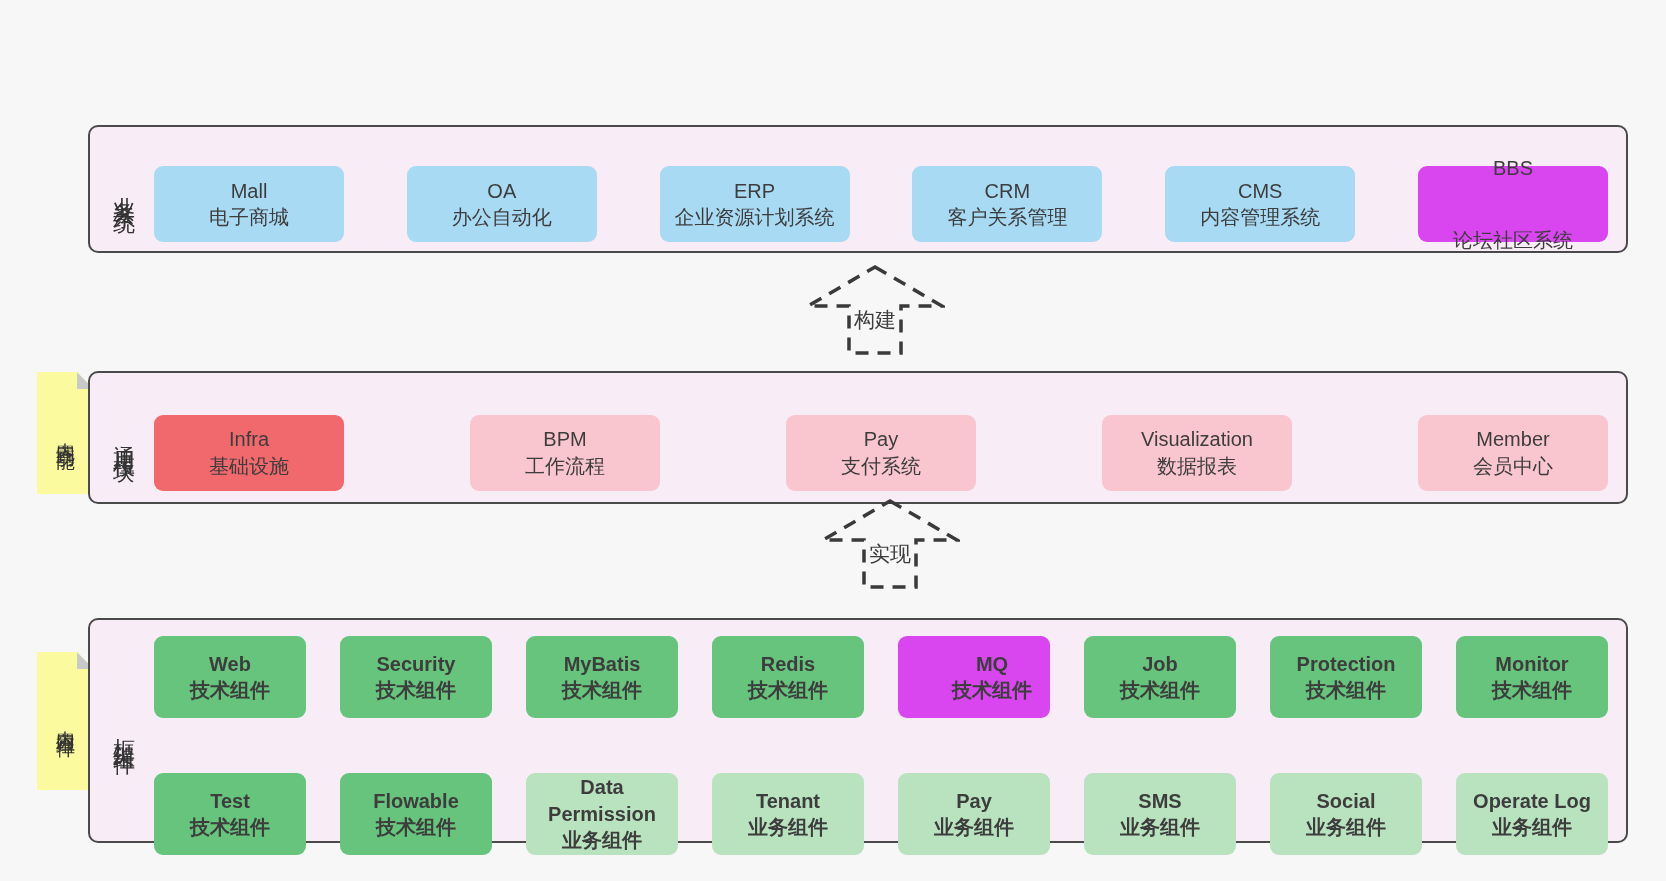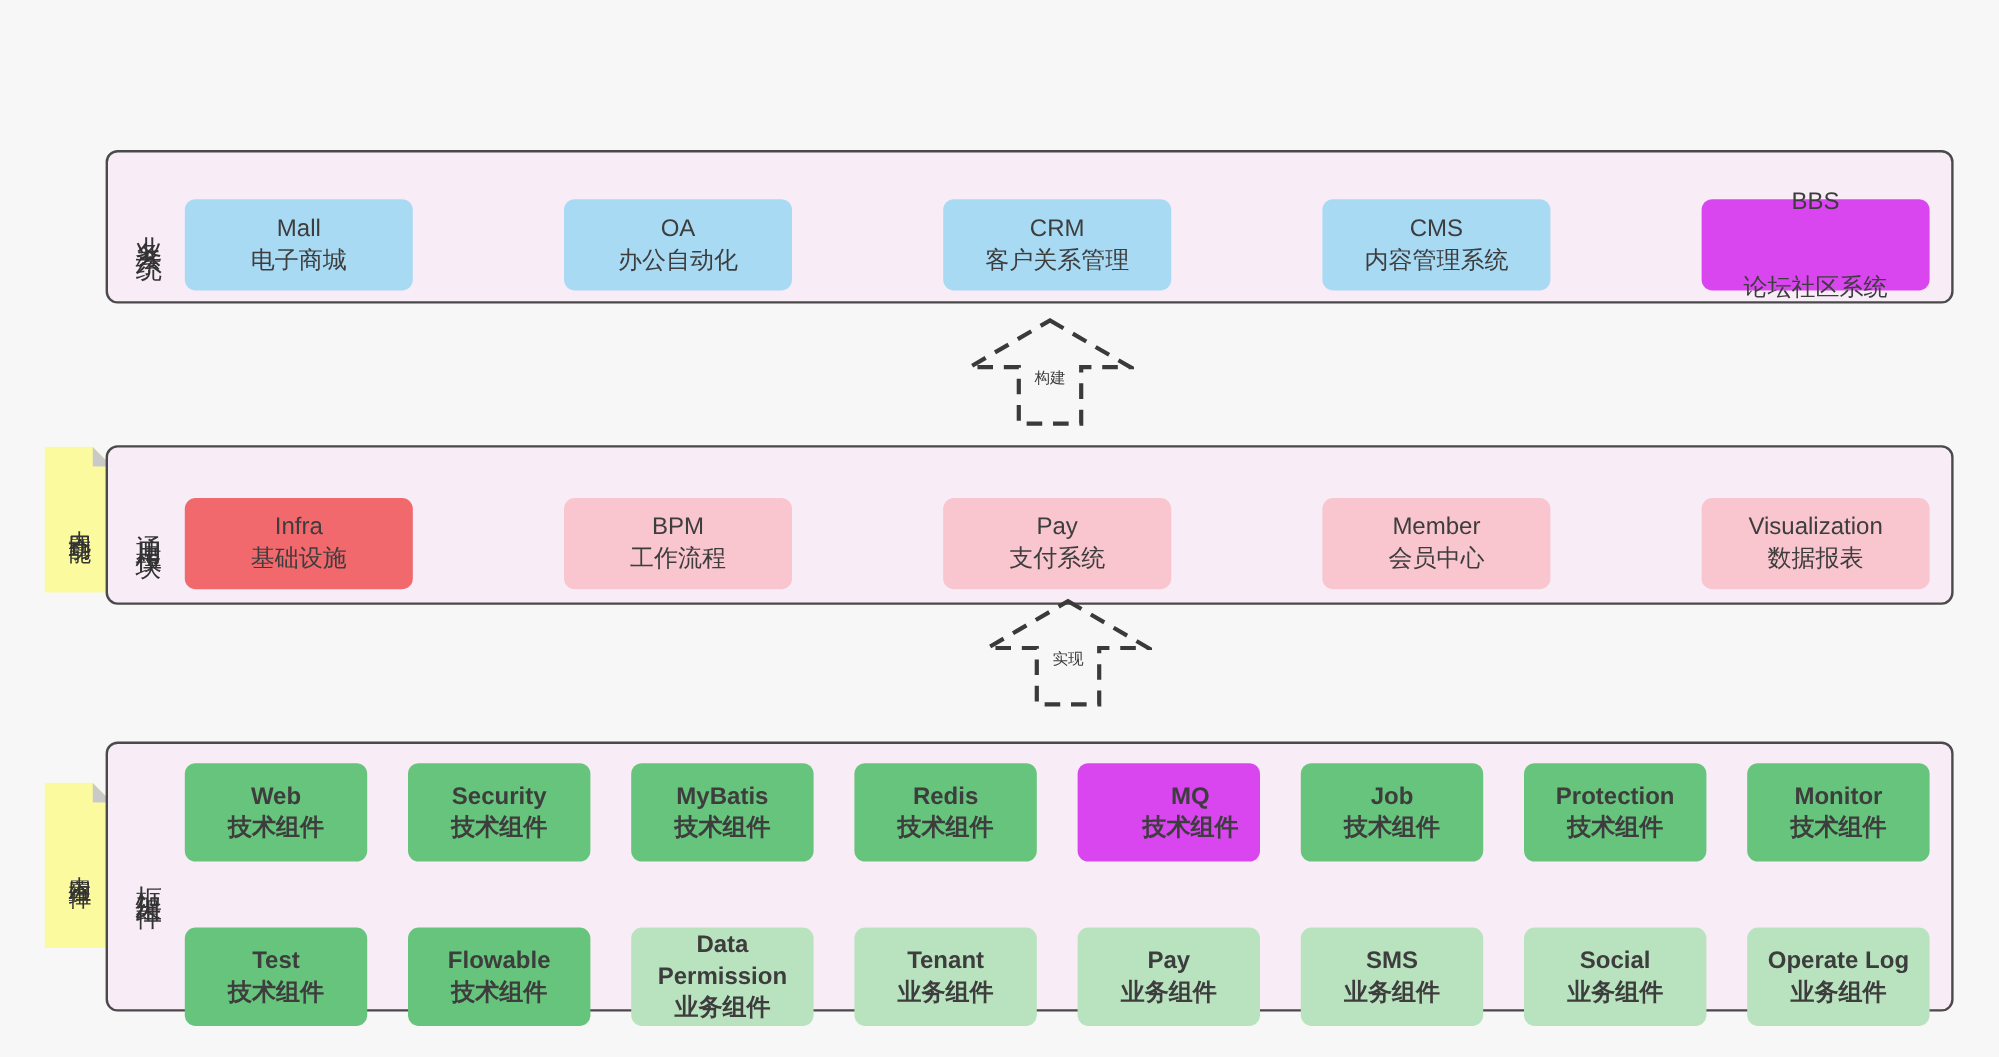--- a/index.html
+++ b/index.html
@@ -54,21 +54,21 @@
     writing-mode:vertical-lr; text-orientation:upright;
     font-size:19px; letter-spacing:3px; color:#333;
   }
   
   .arrow { position:absolute; width:140px; height:92px; z-index:2; }
   #arrow-0 { left:805px; top:264px; }
   #arrow-1 { left:820px; top:498px; }
   .arrow svg { display:block; width:140px; height:92px; }
   .arrow-label {
     position:absolute; left:50%; top:42px; transform:translateX(-50%);
-    background:#f7f7f7; padding:0 3px; font-size:13px; color:#3d3d3d;
+    background:#f7f7f7; padding:0 3px; font-size:21px; color:#3d3d3d;
     white-space:nowrap;
   }
 </style>
 </head>
 <body>
 
 <div class="sticky" id="sticky-1">
   <span class="sticky-fold"></span>
   <span class="sticky-label">内置功能</span>
 </div>
@@ -81,20 +81,24 @@
   <div class="layer-label">业务系统</div>
   <div class="rows">
       <div class="box-row">
         <div class="box" style="background: rgb(168, 218, 244);">
           <div class="box-name">Mall</div>
           <div class="box-subtitle">电子商城</div>
         </div>
         <div class="box" style="background: rgb(168, 218, 244);">
           <div class="box-name">OA</div>
           <div class="box-subtitle">办公自动化</div>
+        </div>
+        <div class="box" style="background: rgb(168, 218, 244);">
+          <div class="box-name">ERP</div>
+          <div class="box-subtitle">企业资源计划系统</div>
         </div>
         <div class="box" style="background: rgb(168, 218, 244);">
           <div class="box-name">CRM</div>
           <div class="box-subtitle">客户关系管理</div>
         </div>
         <div class="box" style="background: rgb(168, 218, 244);">
           <div class="box-name">CMS</div>
           <div class="box-subtitle">内容管理系统</div>
         </div>
         <div class="box" style="background: #d946ef; gap: 45px;">
@@ -122,26 +126,26 @@
         </div>
         <div class="box" style="background: rgb(249, 197, 206);">
           <div class="box-name">BPM</div>
           <div class="box-subtitle">工作流程</div>
         </div>
         <div class="box" style="background: rgb(249, 197, 206);">
           <div class="box-name">Pay</div>
           <div class="box-subtitle">支付系统</div>
         </div>
         <div class="box" style="background: rgb(249, 197, 206);">
+          <div class="box-name">Visualization</div>
+          <div class="box-subtitle">数据报表</div>
+        </div>
+        <div class="box" style="background: rgb(249, 197, 206);">
           <div class="box-name">Member</div>
           <div class="box-subtitle">会员中心</div>
-        </div>
-        <div class="box" style="background: rgb(249, 197, 206);">
-          <div class="box-name">Visualization</div>
-          <div class="box-subtitle">数据报表</div>
         </div>
       </div>
     </div>
 </div>
 
 <div class="arrow" id="arrow-1">
   <svg viewBox="0 0 140 92">
     <path d="M70 3 L137 42 L96 42 L96 89 L44 89 L44 42 L3 42 Z" fill="none" stroke="#3a3a3a" stroke-width="3.5" stroke-dasharray="13 9"></path>
   </svg>
   <span class="arrow-label">实现</span>

